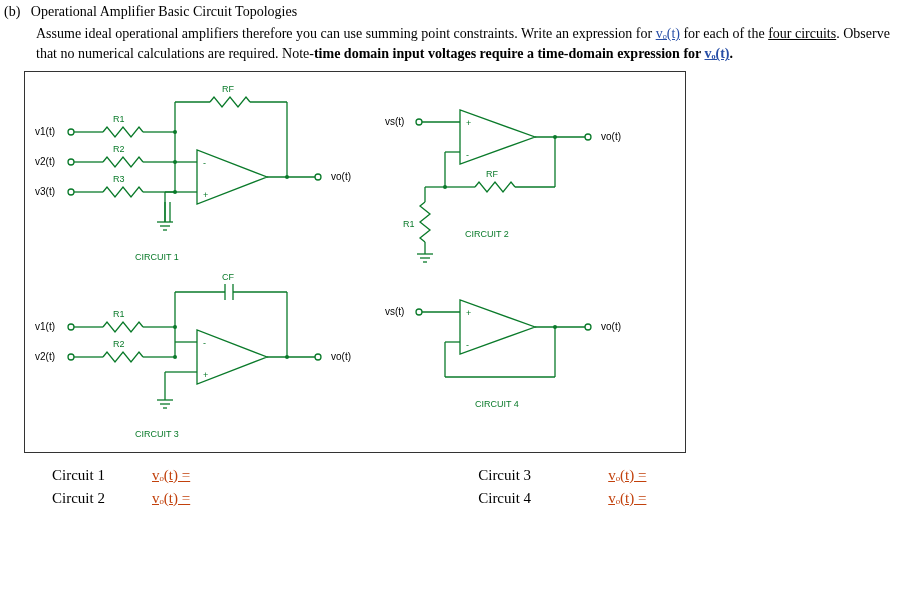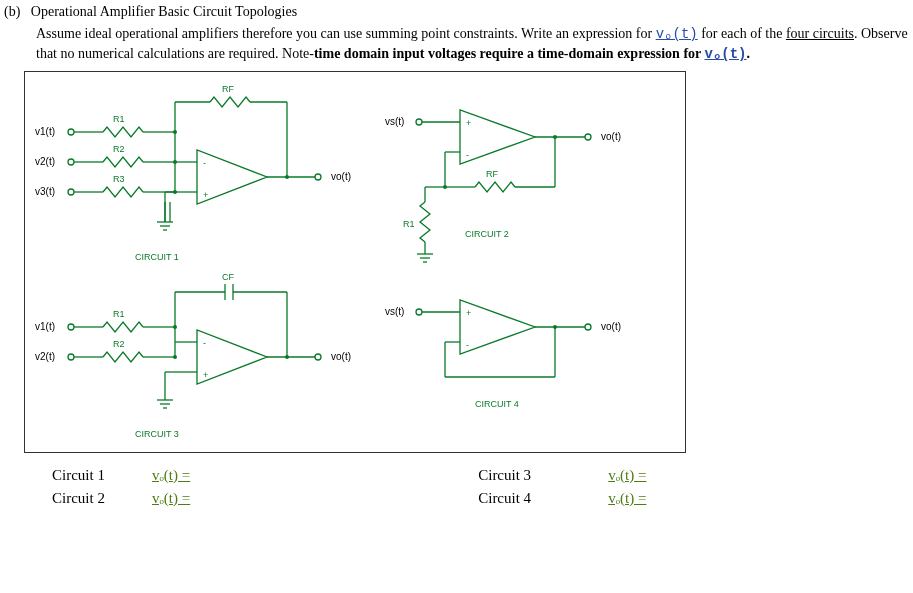--- a/index.html
+++ b/index.html
@@ -11,41 +11,41 @@
       height: 593px;
       background: #fff;
       color: #000;
     }
     .header { padding: 4px 2px 0 4px; }
     .part-label { display: inline; }
     .title { display: inline; }
     .para { margin: 4px 0 4px 36px; line-height: 1.45; }
     .ul { text-decoration: underline; margin-top: 46px; }
     .bold { font-weight: bold; }
-    .vo-link { color: #274ea6; text-decoration: underline; font-family: Liberation Mono, monospace; }
+    .vo-link { color: #274ea6; text-decoration: underline; }
     .box {
       border: 1px solid #333;
       margin: 6px 0 0 24px;
       width: 660px;
       height: 380px;
       position: relative;
     }
     svg { display:block; }
     .answers {
       margin: 8px 0 0 24px;
       width: 820px;
       font-size: 15px;
     }
     .answers-row { display:flex; }
     .ans-cell { display:flex; align-items:baseline; margin-top:6px; }
     .ans-left { width: 100px; margin-left: 28px; }
     .ans-label { margin-left: 0px; }
     .ans-right-block { margin-left: 260px; }
     .ans-right-block .ans-left { width: 130px; }
-    .vot { color:#4d7c0f; text-decoration: underline; }
+    .vot { color:#c2410c; text-decoration: underline; }
   </style>
 </head>
 <body>
 
 <div class="header">
   <span class="part-label">(b)</span>&nbsp;&nbsp;
   <span class="title">Operational Amplifier Basic Circuit Topologies</span>
 </div>
 
 <div class="para">

